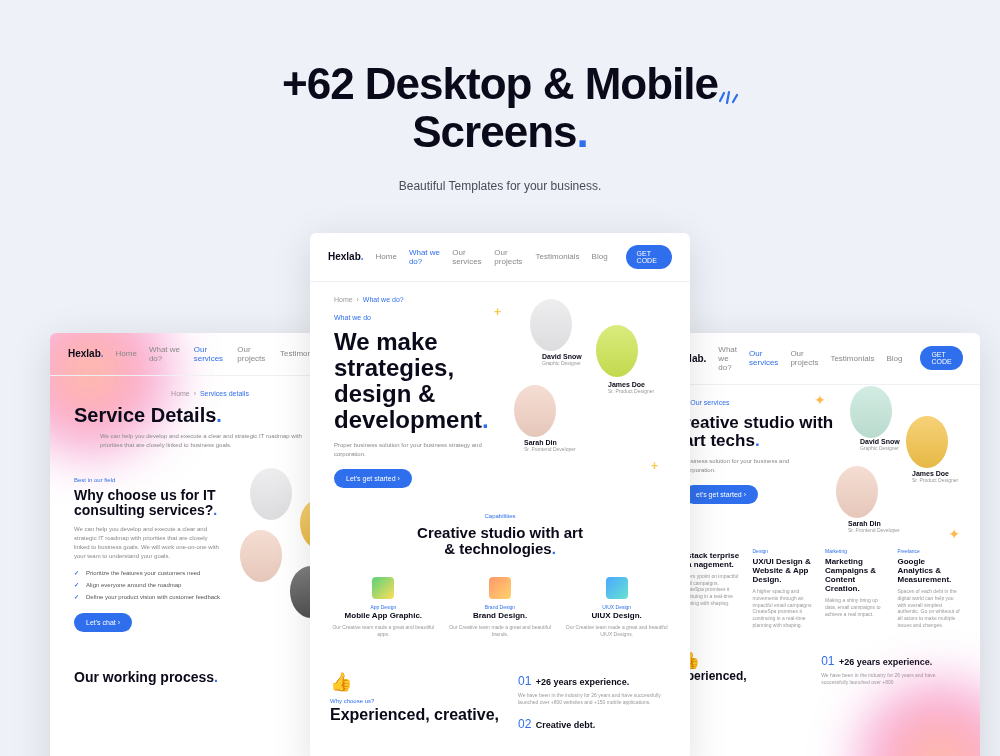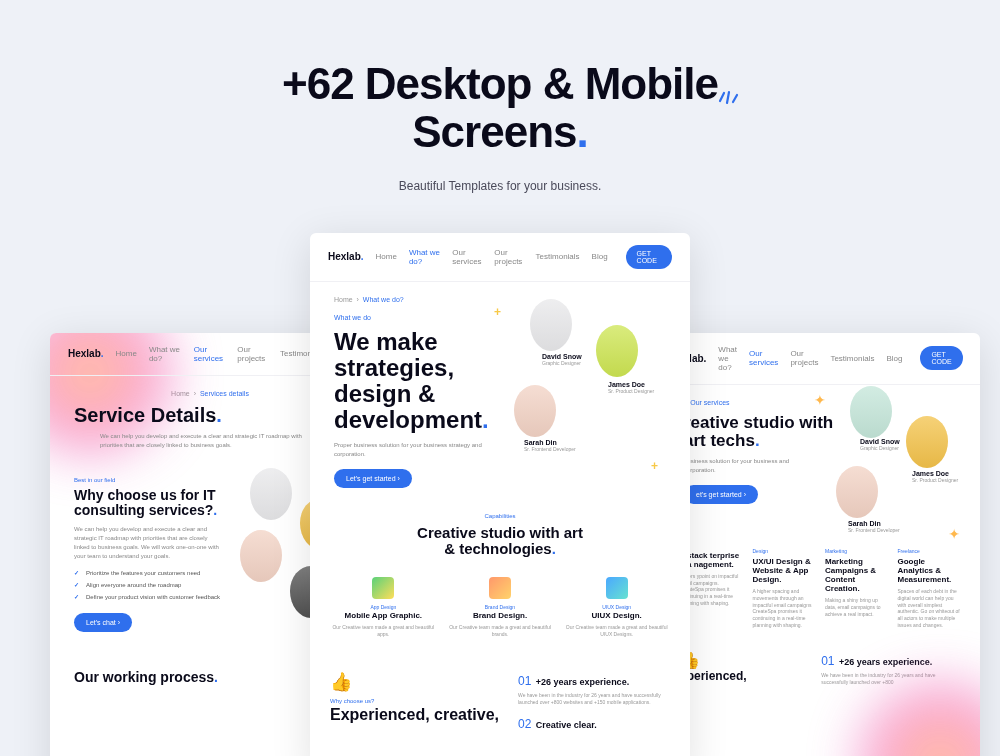--- a/index.html
+++ b/index.html
@@ -131,21 +131,21 @@
  </div>
  <div class="feat" style="padding-top:22px">
   <div style="flex:0 0 50%">
    <div style="font-size:18px;margin-bottom:4px">👍</div>
    <div class="tiny" style="color:#2f6fed;font-size:6px">Why choose us?</div>
    <div class="h2" style="font-size:16px">Experienced, creative,</div>
   </div>
   <div style="flex:1">
    <div><span class="fnum">01</span> <span class="fti">+26 years experience.</span></div>
    <div class="fde">We have been in the industry for 26 years and have successfully launched over +800 websites and +150 mobile applications.</div>
-   <div style="margin-top:8px"><span class="fnum">02</span> <span class="fti">Creative clear.</span></div>
+   <div style="margin-top:8px"><span class="fnum">02</span> <span class="fti">Creative debt.</span></div>
   </div>
  </div>
 </div>
 
 <div class="card carda" style="width:320px;height:460px;left:50px;top:100px;z-index:1">
  <div class="gradient"></div>
  <div class="nav" style="position:relative;z-index:1">
   <span class="brand"><span>Hexlab</span><span class="d">.</span></span>
   <a>Home</a>
   <a>What we do?</a>

